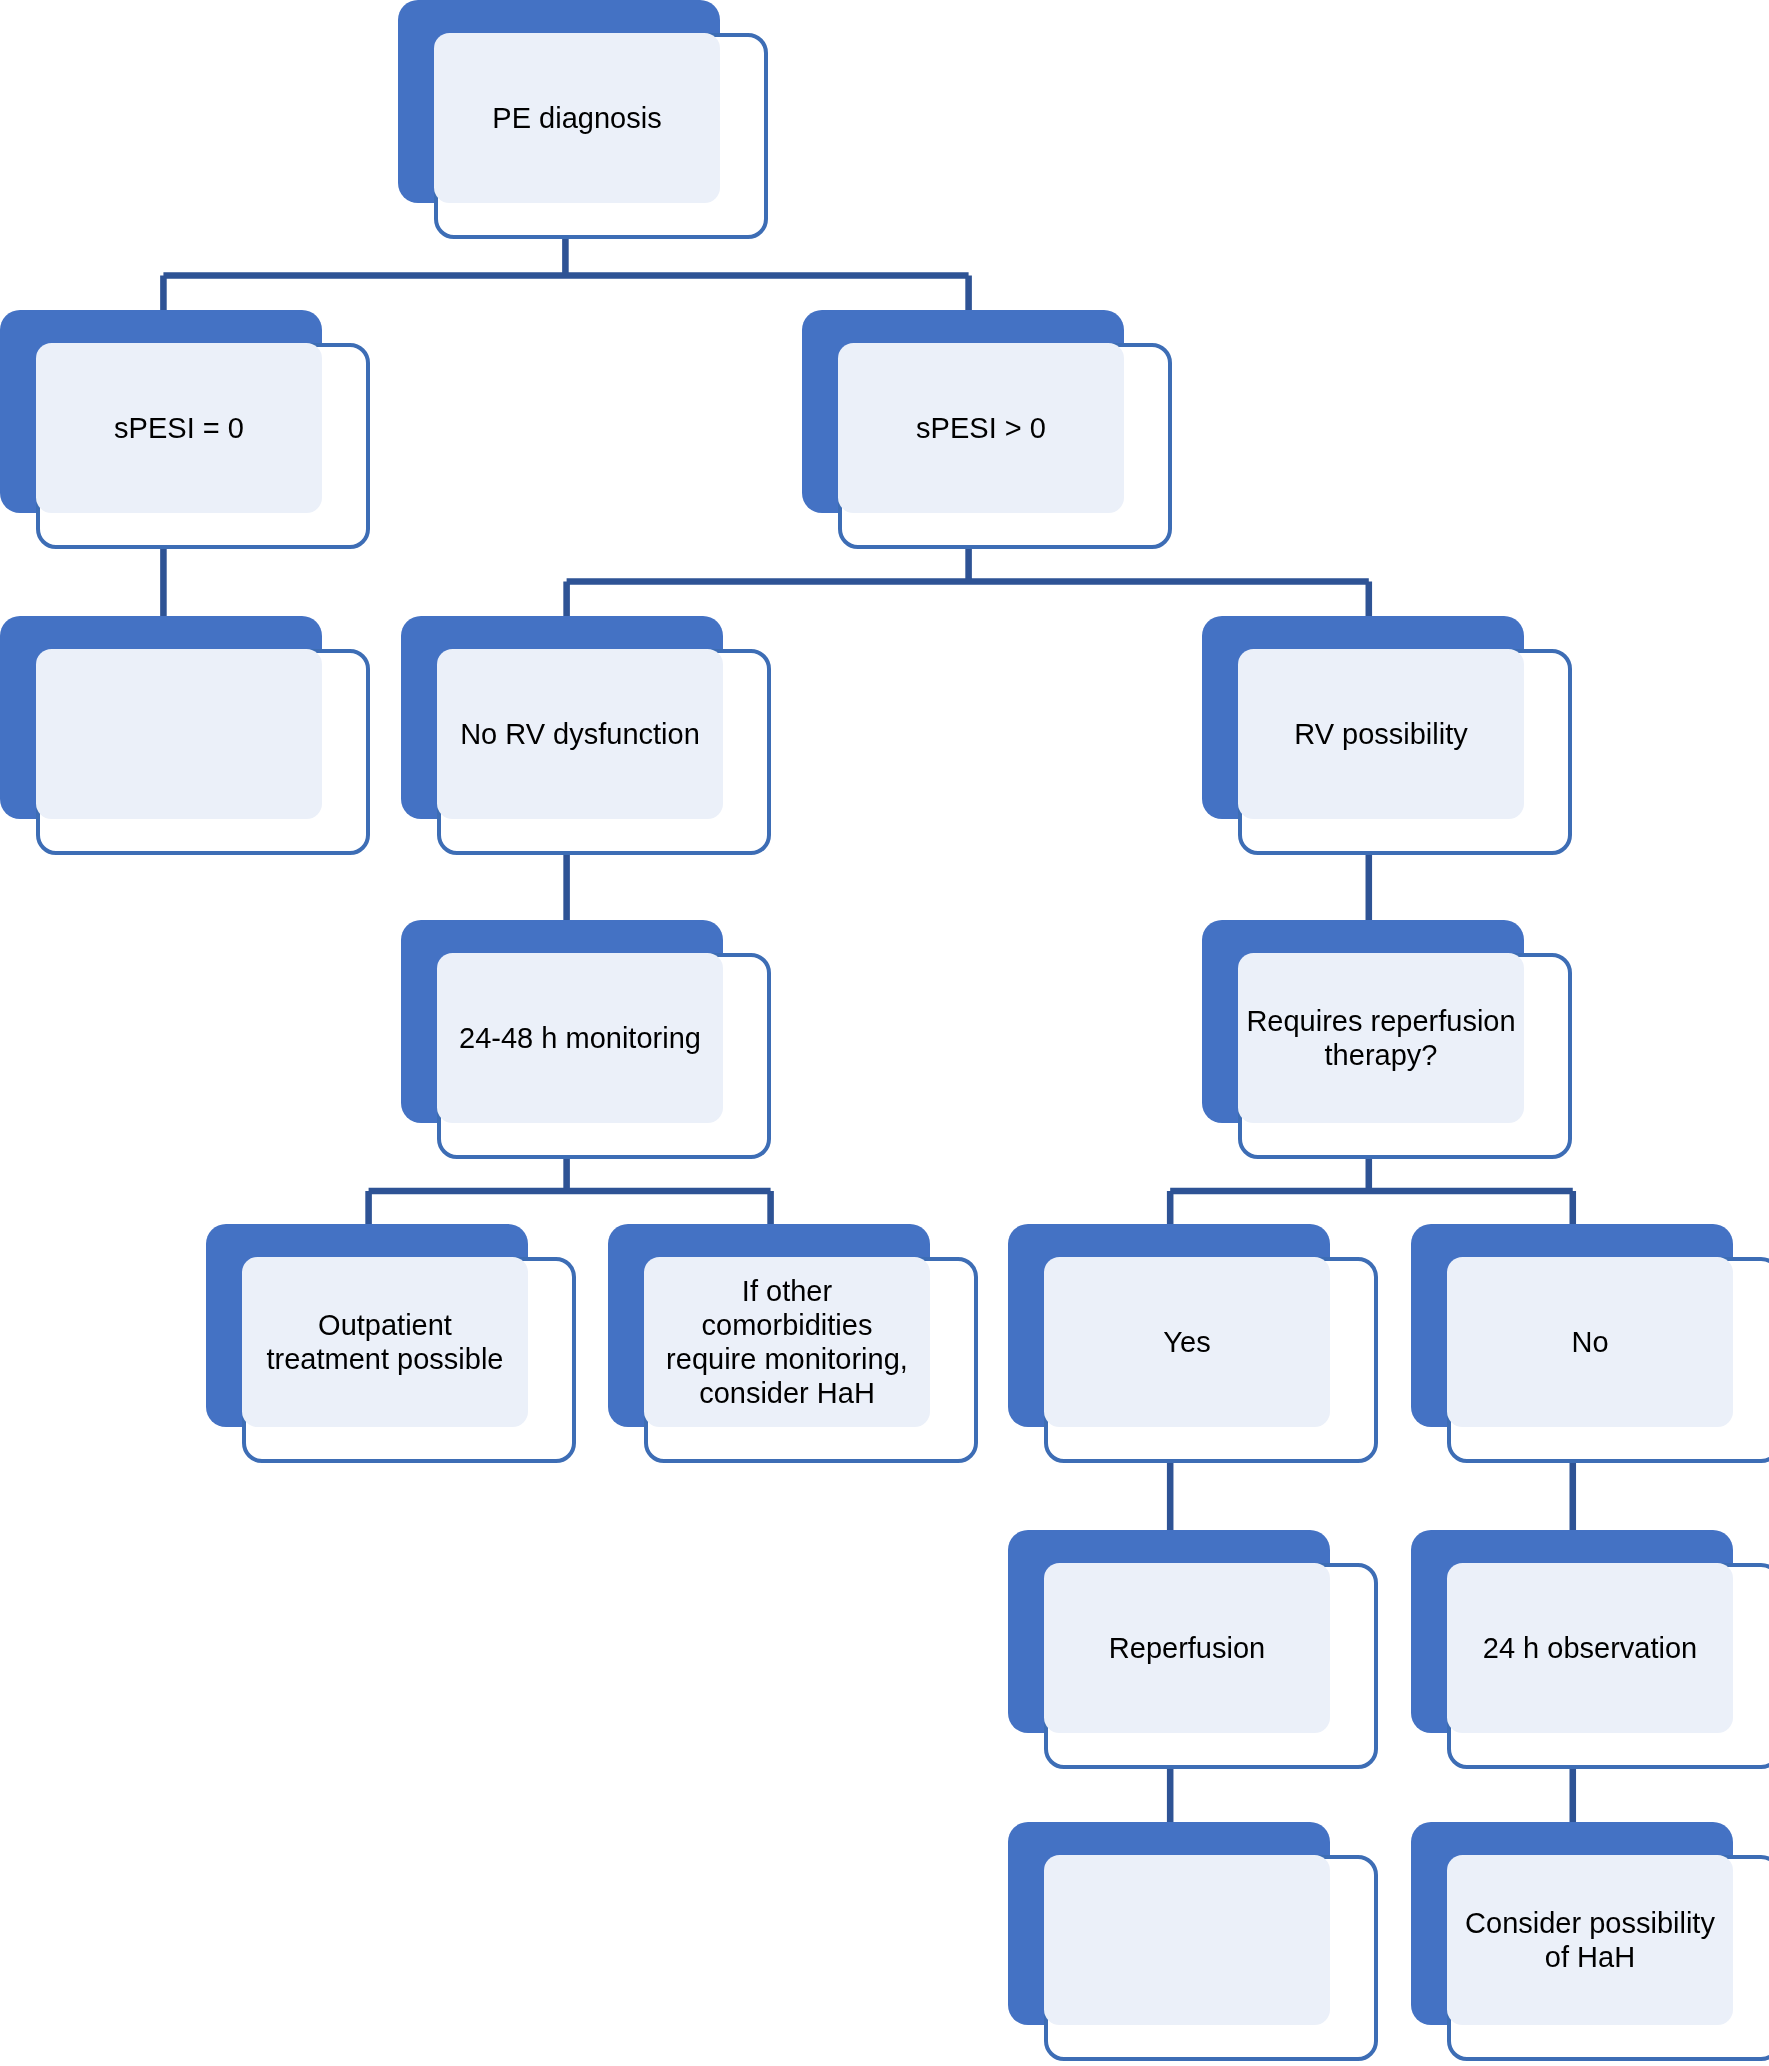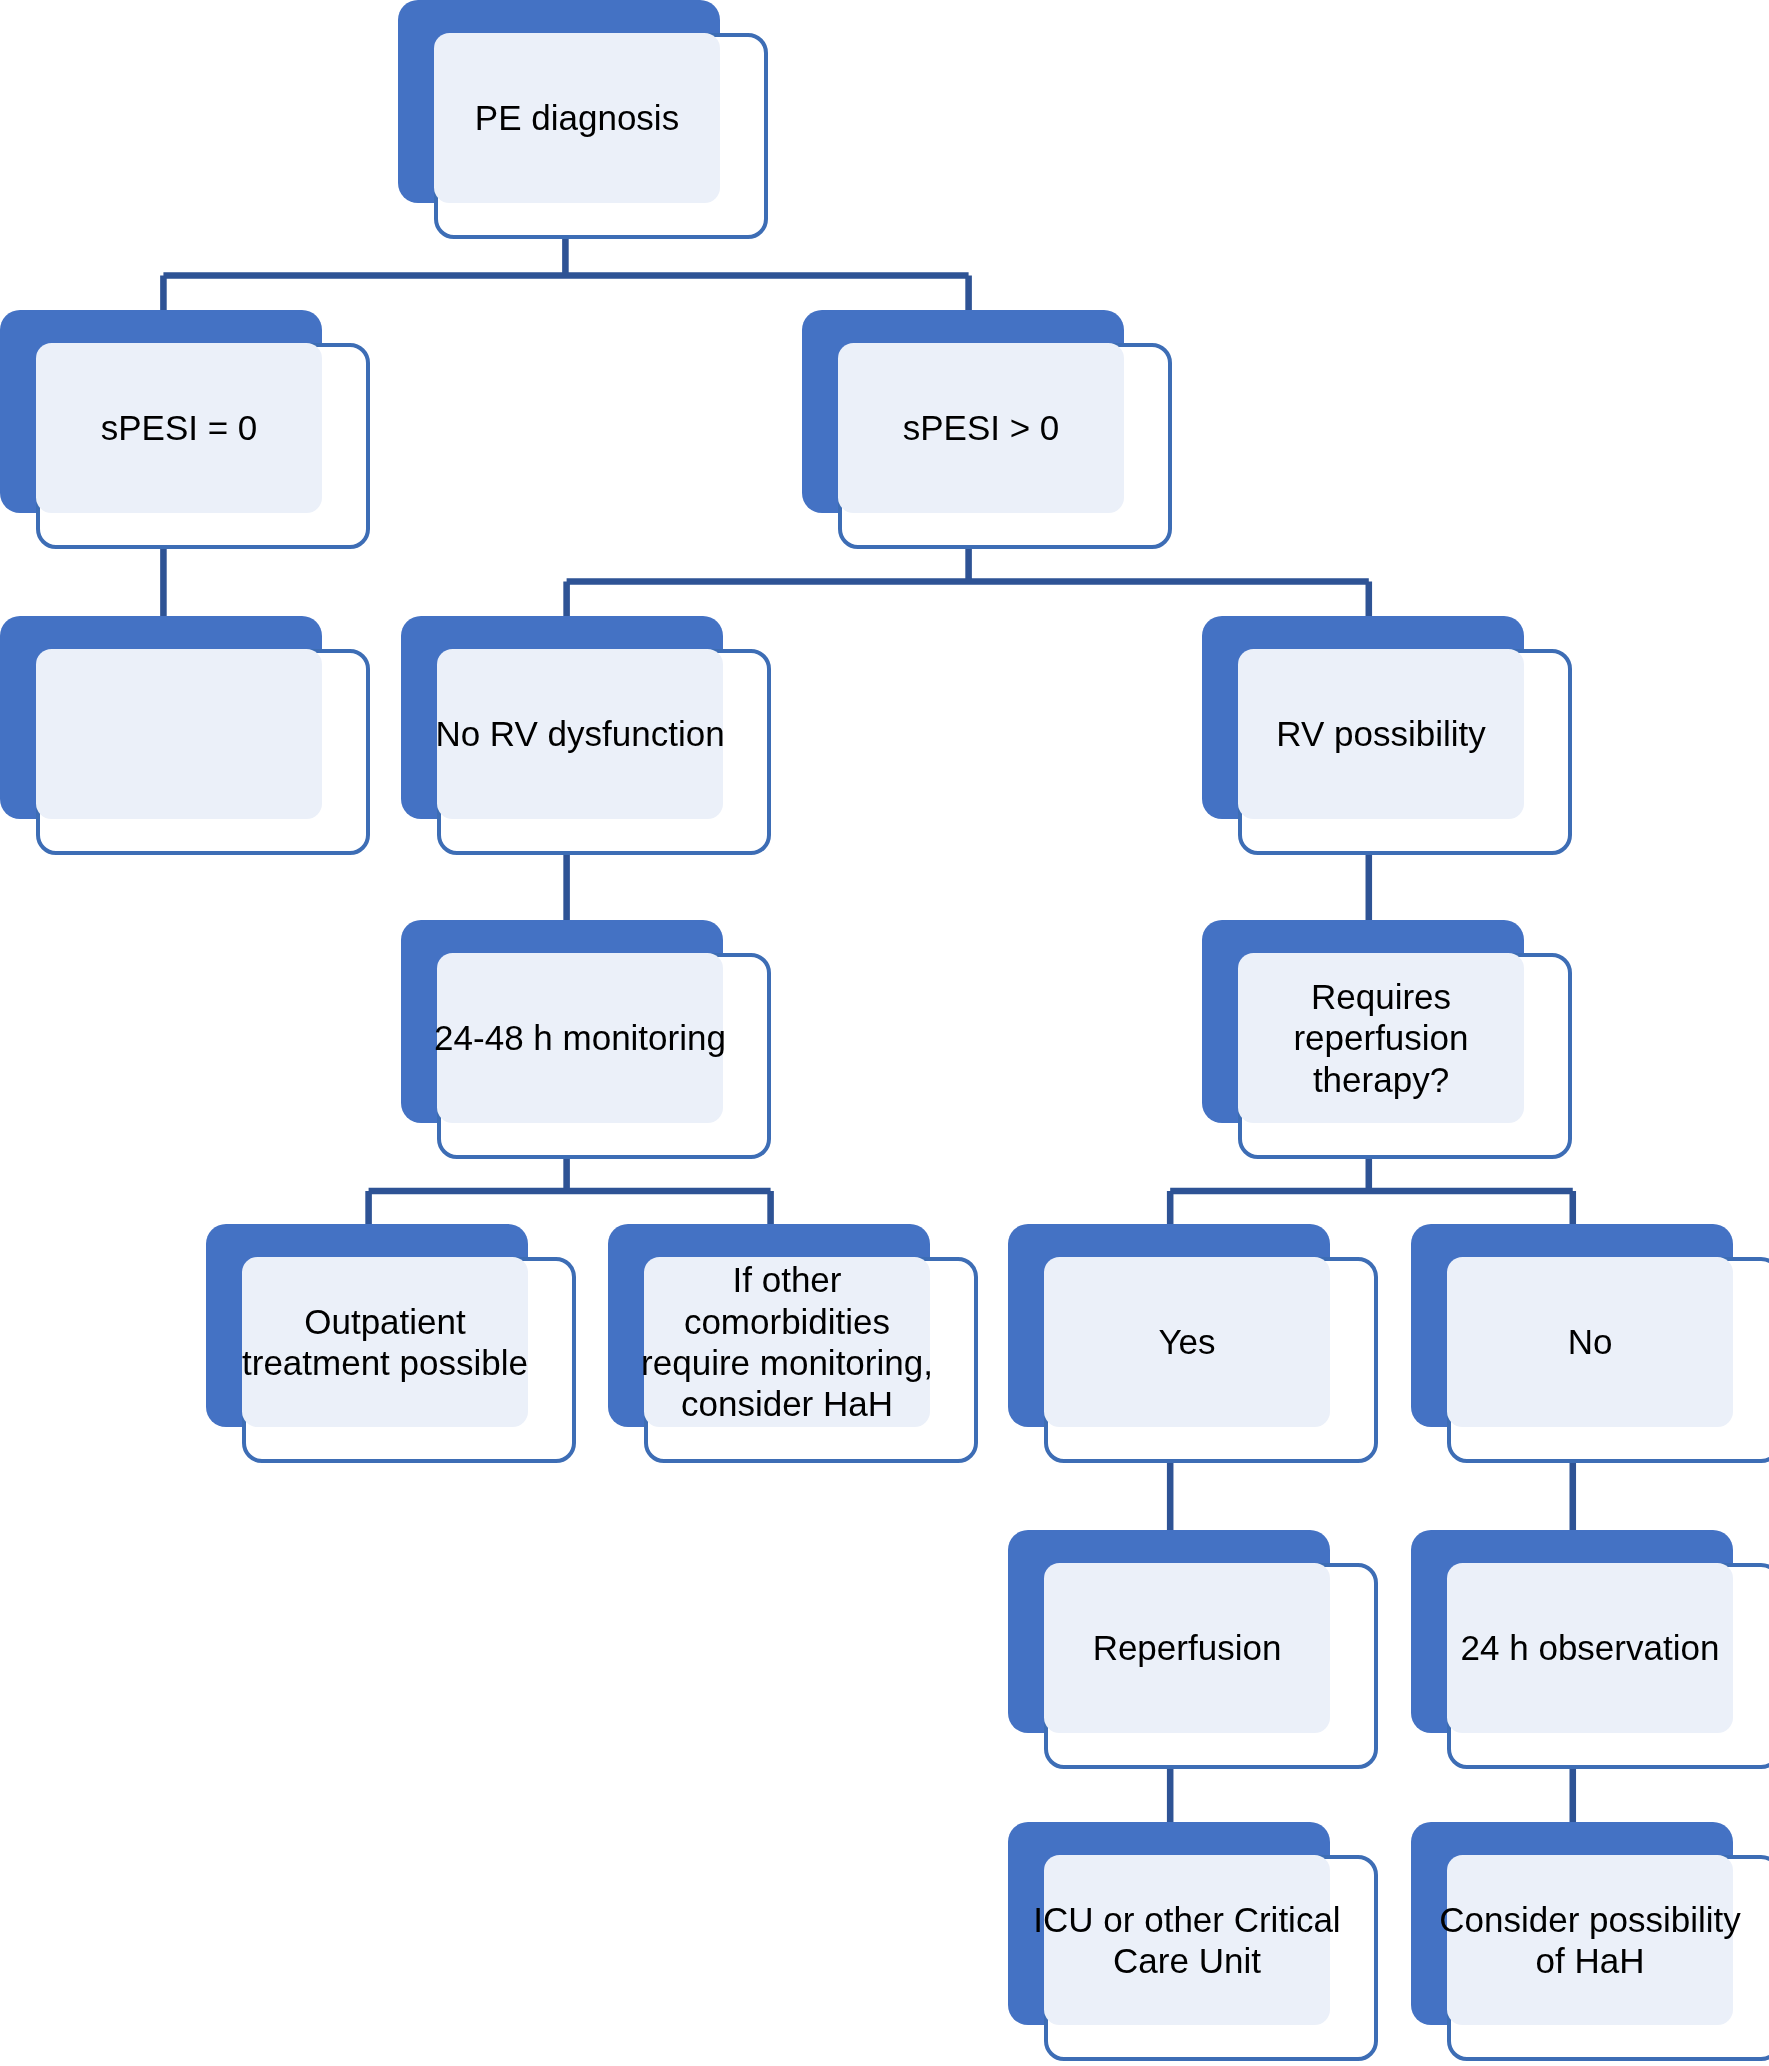--- a/index.html
+++ b/index.html
@@ -35,21 +35,21 @@
     background:#EBF0F9;
     border-radius:15.5px;
   }
   .node .label{
     position:absolute;
     display:flex;
     align-items:center;
     justify-content:center;
     text-align:center;
     color:#000000;
-    font-size:35px;
+    font-size:29px;
     line-height:1.18;
     white-space:pre-line;
     z-index:3;
     pointer-events:none;
   }
 </style>
 </head>
 <body>
 
 <div id="canvas">
@@ -180,22 +180,20 @@
     <div class="plate" style="left:0;top:0;width:322px;height:203px;"></div>
     <div class="card" style="left:36px;top:33px;width:334px;height:206px;"></div>
     <div class="panel" style="left:36px;top:33px;width:286px;height:170px;"></div>
     <div class="label" style="left:27px;top:33px;width:304px;height:170px;">24 h observation</div>
   </div>
 
   <div class="node" style="left:1008px;top:1822px;width:370px;height:239px;">
     <div class="plate" style="left:0;top:0;width:322px;height:203px;"></div>
     <div class="card" style="left:36px;top:33px;width:334px;height:206px;"></div>
     <div class="panel" style="left:36px;top:33px;width:286px;height:170px;"></div>
-    <div class="label" style="left:21px;top:33px;width:316px;height:170px;">ICU or other Critical
-Care Unit</div>
   </div>
 
   <div class="node" style="left:1411px;top:1822px;width:370px;height:239px;">
     <div class="plate" style="left:0;top:0;width:322px;height:203px;"></div>
     <div class="card" style="left:36px;top:33px;width:334px;height:206px;"></div>
     <div class="panel" style="left:36px;top:33px;width:286px;height:170px;"></div>
     <div class="label" style="left:18px;top:33px;width:322px;height:170px;text-align:center;">Consider possibility
 of HaH</div>
   </div>
 

